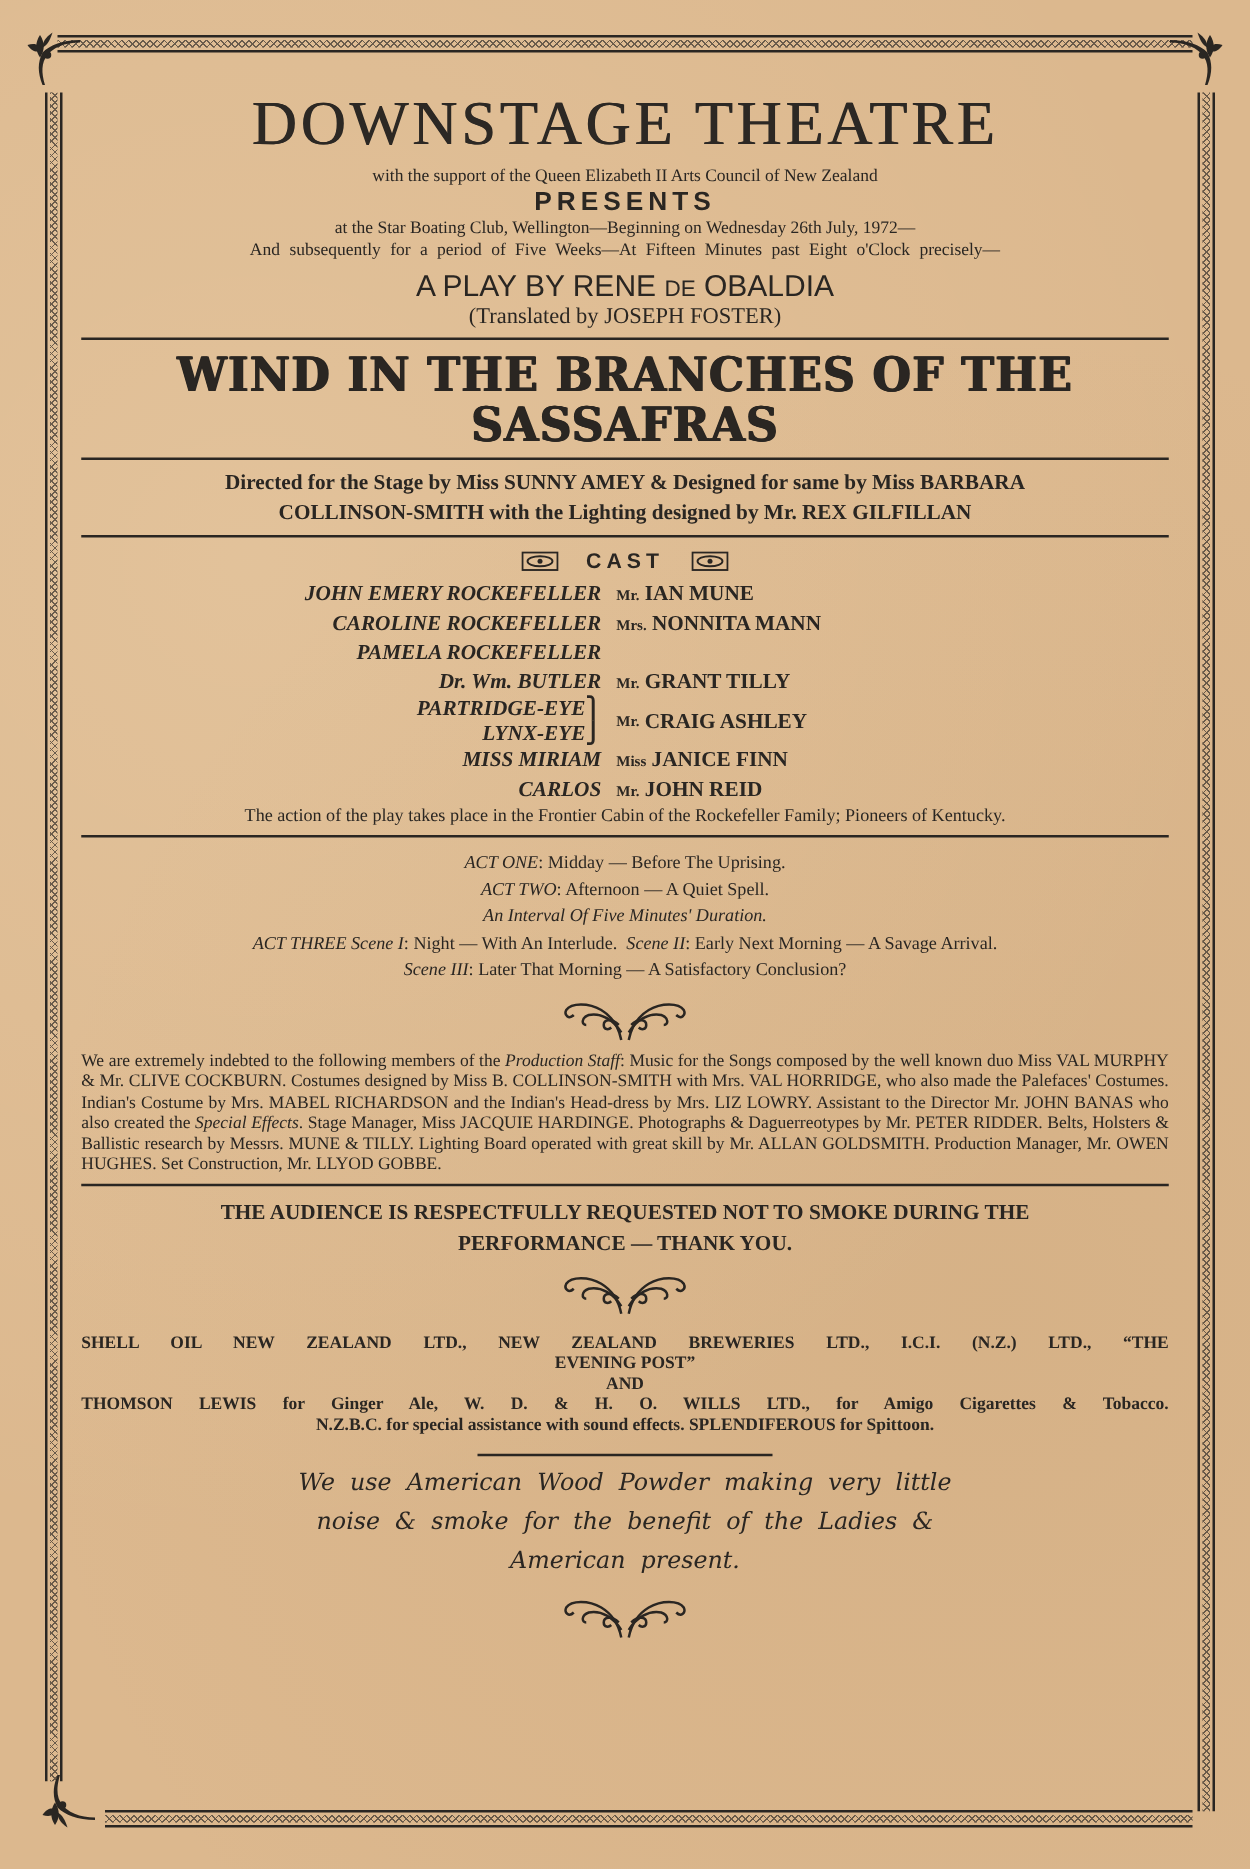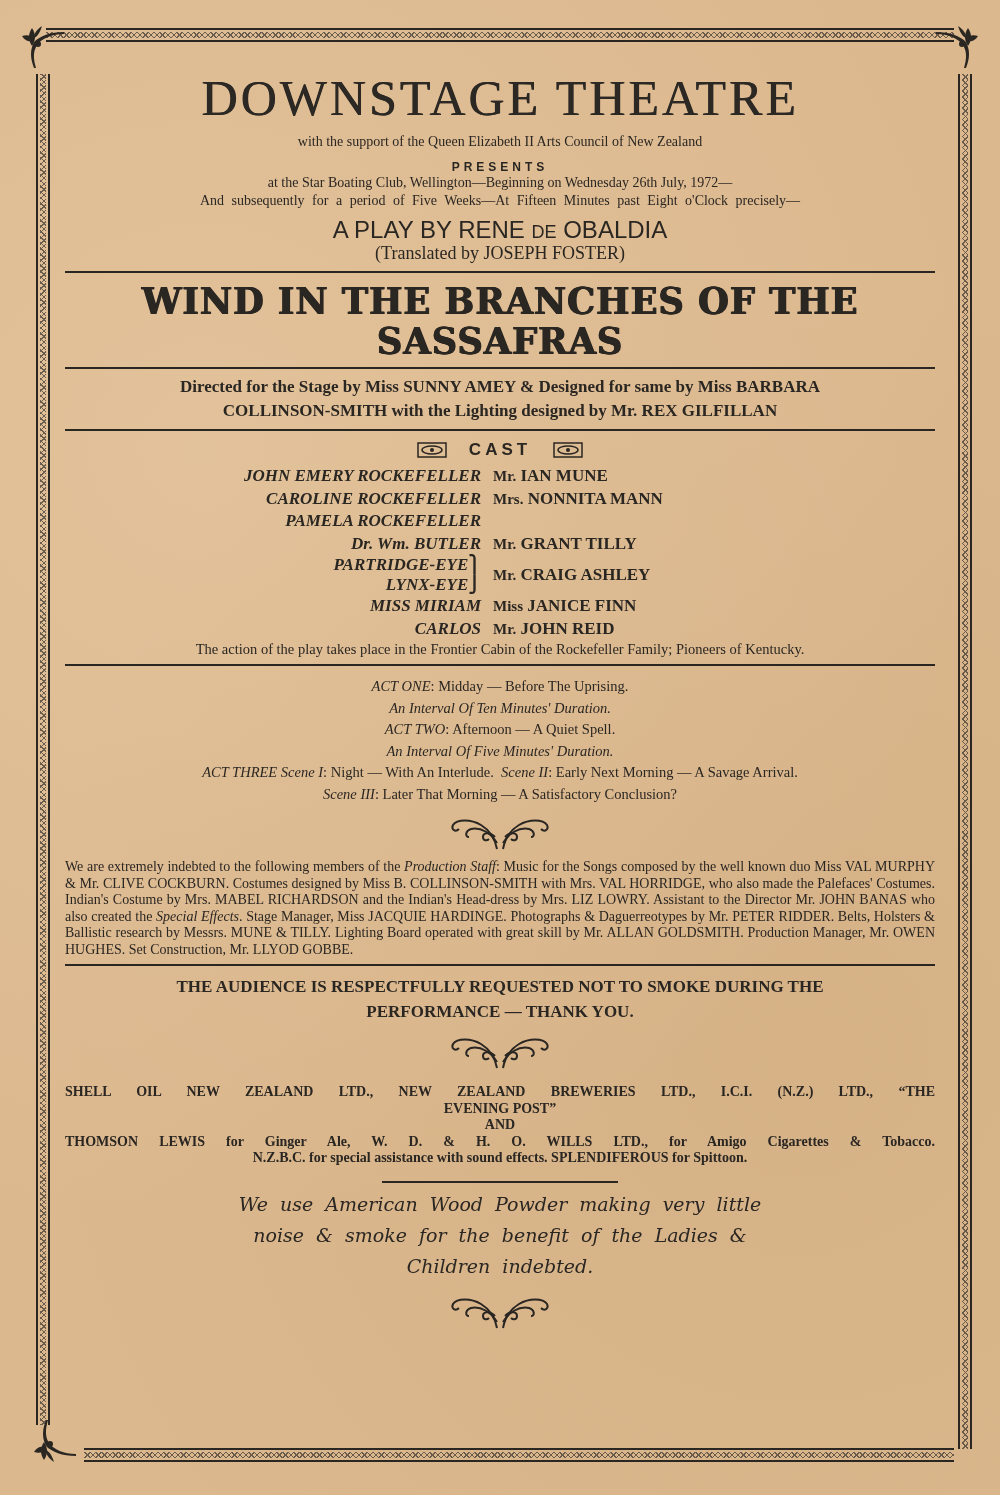--- a/index.html
+++ b/index.html
@@ -28,39 +28,39 @@
     background-image: repeating-linear-gradient(45deg, #3a342e 0 1px, transparent 1px 4px),
                       repeating-linear-gradient(135deg, #3a342e 0 1px, transparent 1px 4px);
     opacity: .7; }
   .corner { position: absolute; width: 46px; height: 46px; }
   .corner svg { width: 46px; height: 46px; }
 
   .content { position: absolute; left: 85px; right: 85px; top: 70px; text-align: center; }
   .theatre { font-size: 50px; letter-spacing: 3px; font-weight: normal; margin: 0; line-height: 56px;
     color: #2c2824; text-shadow: 0.6px 0 0 #2c2824; }
   .support { font-size: 14px; margin-top: 8px; }
-  .presents { font-family: "Liberation Sans", "DejaVu Sans", sans-serif; font-weight: bold; letter-spacing: 4px; font-size: 12px; margin-top: 10px; }
+  .presents { font-family: "Liberation Sans", "DejaVu Sans", sans-serif; font-weight: bold; letter-spacing: 4px; font-size: 21px; }
   .venue { font-size: 14px; line-height: 18px; }
   .venue2 { font-size: 14px; line-height: 18px; word-spacing: 4px; }
   .playby { font-family: "Liberation Sans", "DejaVu Sans", sans-serif; font-size: 24px; margin-top: 6px; line-height: 28px; }
   .playby .sc { font-size: 18px; }
   .translated { font-size: 18px; line-height: 15px; }
   .rule { height: 2px; background: #2a2622; margin: 0 -20px; }
   .title { font-family: "DejaVu Serif", serif; font-weight: 900; font-size: 38px; line-height: 40px;
     letter-spacing: 1px; margin: 8px 0 6px; transform: scaleX(0.93); text-shadow: 0.8px 0 0 #2a2622, -0.5px 0 0 #2a2622; }
   .credits { font-weight: bold; font-size: 17px; line-height: 24px; margin: 6px -20px; }
   .cast-head { display: flex; align-items: center; justify-content: center; gap: 22px; margin-top: 8px; height: 22px; }
   .cast-head .label { font-family: "Liberation Sans", "DejaVu Sans", sans-serif; font-weight: bold; letter-spacing: 4px; font-size: 17px; }
   .orn-box { width: 30px; height: 16px; }
 
   .cast { margin-top: 4px; }
   .cast-row { display: grid; grid-template-columns: 408px 1fr; text-align: left; font-size: 17px; line-height: 22.5px; }
   .cast-row .role { text-align: right; font-style: italic; font-weight: bold; padding-right: 12px; }
   .cast-row .actor { font-weight: bold; }
-  .cast-row .actor .title-pre { font-weight: bold; font-size: 15px; }
+  .cast-row .actor .title-pre { font-weight: bold; font-size: 12px; }
   .cast-row.double .role { line-height: 20px; }
   .cast-row.double .actor { display: flex; align-items: center; }
   .action { font-size: 14.5px; line-height: 18px; margin: 0 -20px 6px; }
 
   .acts { margin-top: 10px; font-size: 14.5px; line-height: 21.5px; }
   .acts i { font-style: italic; }
   .flourish { width: 106px; height: 40px; margin: 6px auto 0; display: block; }
 
   .staff { text-align: justify; font-size: 14px; line-height: 16.5px; margin: 8px -20px 6px; }
   .notice { font-weight: bold; font-size: 17px; line-height: 25px; margin: 8px -10px 0; }
@@ -184,21 +184,20 @@
     <div class="cast-row">
         <span class="role">CARLOS</span>
         <span class="actor"><span class="title-pre">Mr.</span> <span>JOHN REID</span></span>
       </div>
   </div>
   <div class="action">The action of the play takes place in the Frontier Cabin of the Rockefeller Family; Pioneers of Kentucky.</div>
   <div class="rule"></div>
 
   <div class="acts">
     <div><i>ACT ONE</i><span>: Midday — Before The Uprising.</span></div>
-    <div><i>An Interval Of Ten Minutes' Duration.</i></div>
     <div><i>ACT TWO</i><span>: Afternoon — A Quiet Spell.</span></div>
     <div><i>An Interval Of Five Minutes' Duration.</i></div>
     <div style="margin:0 -20px; white-space:pre;"><i>ACT THREE Scene I</i><span>: Night — With An Interlude.  </span><i>Scene II</i><span>: Early Next Morning — A Savage Arrival.</span></div>
     <div><i>Scene III</i><span>: Later That Morning — A Satisfactory Conclusion?</span></div>
   </div>
 
   <svg class="flourish" viewBox="0 0 106 40">
     <g fill="none" stroke="#2a2622" stroke-width="2">
       <path d="M50 38 C48 28 44 20 34 14 C24 8 10 8 6 14 C4 18 8 22 12 18"></path>
       <path d="M50 32 C44 22 34 16 24 18 C18 20 18 26 22 26"></path>
@@ -234,21 +233,21 @@
     <div>AND</div>
     <div class="justify">THOMSON LEWIS for Ginger Ale, W. D. &amp; H. O. WILLS LTD., for Amigo Cigarettes &amp; Tobacco.</div>
     <div>N.Z.B.C. for special assistance with sound effects. SPLENDIFEROUS for Spittoon.</div>
   </div>
 
   <div class="short-rule"></div>
 
   <div class="script">
     <div>We use American Wood Powder making very little</div>
     <div>noise &amp; smoke for the benefit of the Ladies &amp;</div>
-    <div>Children indebted.</div>
+    <div>American present.</div>
   </div>
 
   <svg class="flourish" viewBox="0 0 106 40" style="margin-top:8px;">
     <g fill="none" stroke="#2a2622" stroke-width="2">
       <path d="M50 38 C48 28 44 20 34 14 C24 8 10 8 6 14 C4 18 8 22 12 18"></path>
       <path d="M50 32 C44 22 34 16 24 18 C18 20 18 26 22 26"></path>
       <path d="M48 26 C42 20 36 22 36 26 C36 30 40 30 42 28"></path>
       <path d="M56 38 C58 28 62 20 72 14 C82 8 96 8 100 14 C102 18 98 22 94 18"></path>
       <path d="M56 32 C62 22 72 16 82 18 C88 20 88 26 84 26"></path>
       <path d="M58 26 C64 20 70 22 70 26 C70 30 66 30 64 28"></path>

